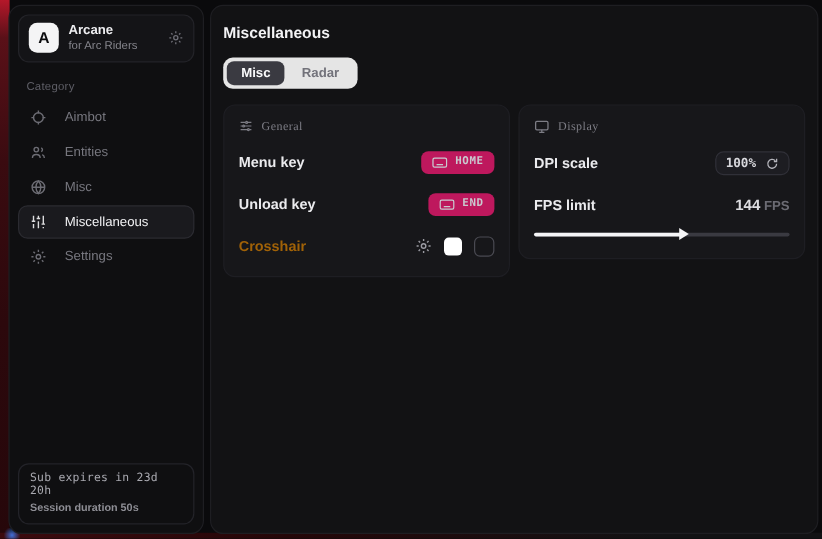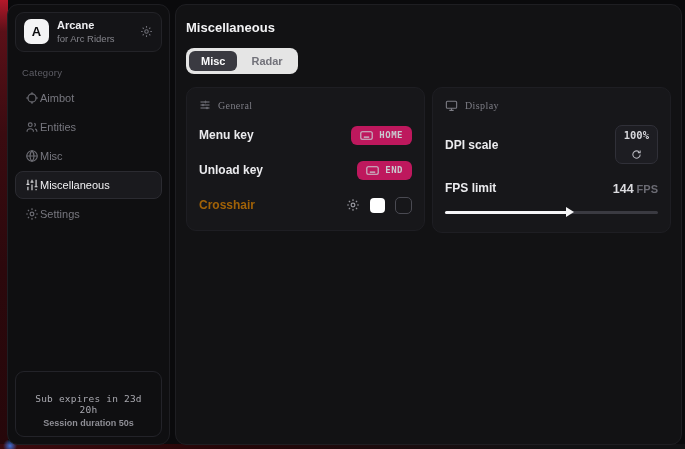--- a/index.html
+++ b/index.html
@@ -23,26 +23,26 @@
     background:#0f0f11; border:1px solid #1e1e22; border-radius:11px;
     display:flex; flex-direction:column; padding:7px; }
   .account { display:flex; align-items:center; gap:8px; padding:6px 8px;
     background:#141417; border:1px solid #232328; border-radius:9px; cursor:pointer; }
   .logo { width:25px; height:25px; background:#f4f4f5; color:#0b0b0d; border-radius:7px;
     display:grid; place-items:center; font-size:13px; font-weight:bold; flex:0 0 auto; }
   .acc-name { font-size:11px; font-weight:bold; color:#ededf0; line-height:1.25; }
   .acc-sub { font-size:9.5px; color:#85858c; line-height:1.25; }
   .acc-gear { margin-left:auto; color:#6f6f77; display:flex; }
   .cat-label { margin:15px 7px 5px; font-size:9.5px; color:#5e5e66; letter-spacing:.2px; }
-  .nav-item { height:28px; display:flex; align-items:center; gap:1px; padding:0 9px;
+  .nav-item { height:28px; display:flex; align-items:center; gap:15px; padding:0 9px;
     border-radius:8px; border:1px solid transparent; color:#77777f; font-size:11px;
     font-weight:500; margin-top:1px; cursor:pointer; }
   .nav-item .nicon { display:flex; opacity:.9; }
   .nav-item.active { background:#1a1a1e; border-color:#2b2b31; color:#f1f1f3; }
-  .status-box { margin-top:auto; border:1px solid #232329; border-radius:9px; padding:21px 9px 8px;text-align:center; }
+  .status-box { margin-top:auto; border:1px solid #232329; border-radius:9px; padding:6px 9px 8px; }
   .status-line1 { font-family:"DejaVu Sans Mono", monospace; font-size:9.5px; color:#a9a9b0; letter-spacing:.2px; }
   .status-line2 { margin-top:3px; font-size:9px; font-weight:bold; color:#8e8e95; }
 
   
   .main { position:absolute; left:175px; top:4px; width:507px; height:441px;
     background:#121214; border:1px solid #1e1e22; border-radius:11px; padding:15px 10px; }
   .page-title { font-size:13px; font-weight:bold; color:#f3f3f5; }
   .tabs { display:inline-flex; margin-top:13px; background:#e5e5e5; border-radius:8px; padding:3px; gap:2px; }
   .tab { padding:4px 12px; border-radius:6px; font-size:11px; font-weight:600; color:#72727a; cursor:pointer; }
   .tab.active { background:#3a3a41; color:#fafafb; }
@@ -55,21 +55,21 @@
   .row-label.dim { color:#a16207; }
   .keybind { display:inline-flex; align-items:center; gap:6px; background:#be185d;
     border-radius:6px; padding:4px 9px; color:#c9c9cf; cursor:pointer;
     font-family:"DejaVu Sans Mono", monospace; font-size:9px; font-weight:bold; letter-spacing:.5px; }
   .xhair-controls { display:flex; align-items:center; gap:10px; }
   .xhair-gear { color:#9a9aa1; display:flex; cursor:pointer; }
   .swatch { width:15px; height:15px; background:#ffffff; border-radius:4px; cursor:pointer; }
   .checkbox { width:17px; height:17px; border:1.5px solid #4a4a52; border-radius:5px; cursor:pointer; }
   .dpi-control { display:inline-flex; align-items:center; gap:8px; background:#1d1d22;
     border:1px solid #303038; border-radius:7px; padding:3px 8px; cursor:pointer;
-    color:#d8d8dd; font-family:"DejaVu Sans Mono", monospace; font-size:10.5px; font-weight:600;flex-direction:column; }
+    color:#d8d8dd; font-family:"DejaVu Sans Mono", monospace; font-size:10.5px; font-weight:600; }
   .dpi-control .cyc { color:#b5b5bc; display:flex; }
   .fps-value { font-size:12.5px; font-weight:bold; color:#dcdce0; }
   .fps-unit { font-size:11px; font-weight:700; color:#6b6b73; margin-left:3px; }
   .slider { position:relative; height:12px; margin-top:7px; cursor:pointer; }
   .slider .track { position:absolute; left:0; right:0; top:5px; height:3px; background:#3a3a41; border-radius:2px; }
   .slider .fill { position:absolute; left:0; top:5px; height:3px; background:#f5f5f7; border-radius:2px; }
   .slider .thumb { position:absolute; top:1px; width:0; height:0; transform:translateX(-3px);
     border-left:8px solid #f5f5f7; border-top:5.5px solid transparent; border-bottom:5.5px solid transparent; }
   svg { display:block; }
 </style>

